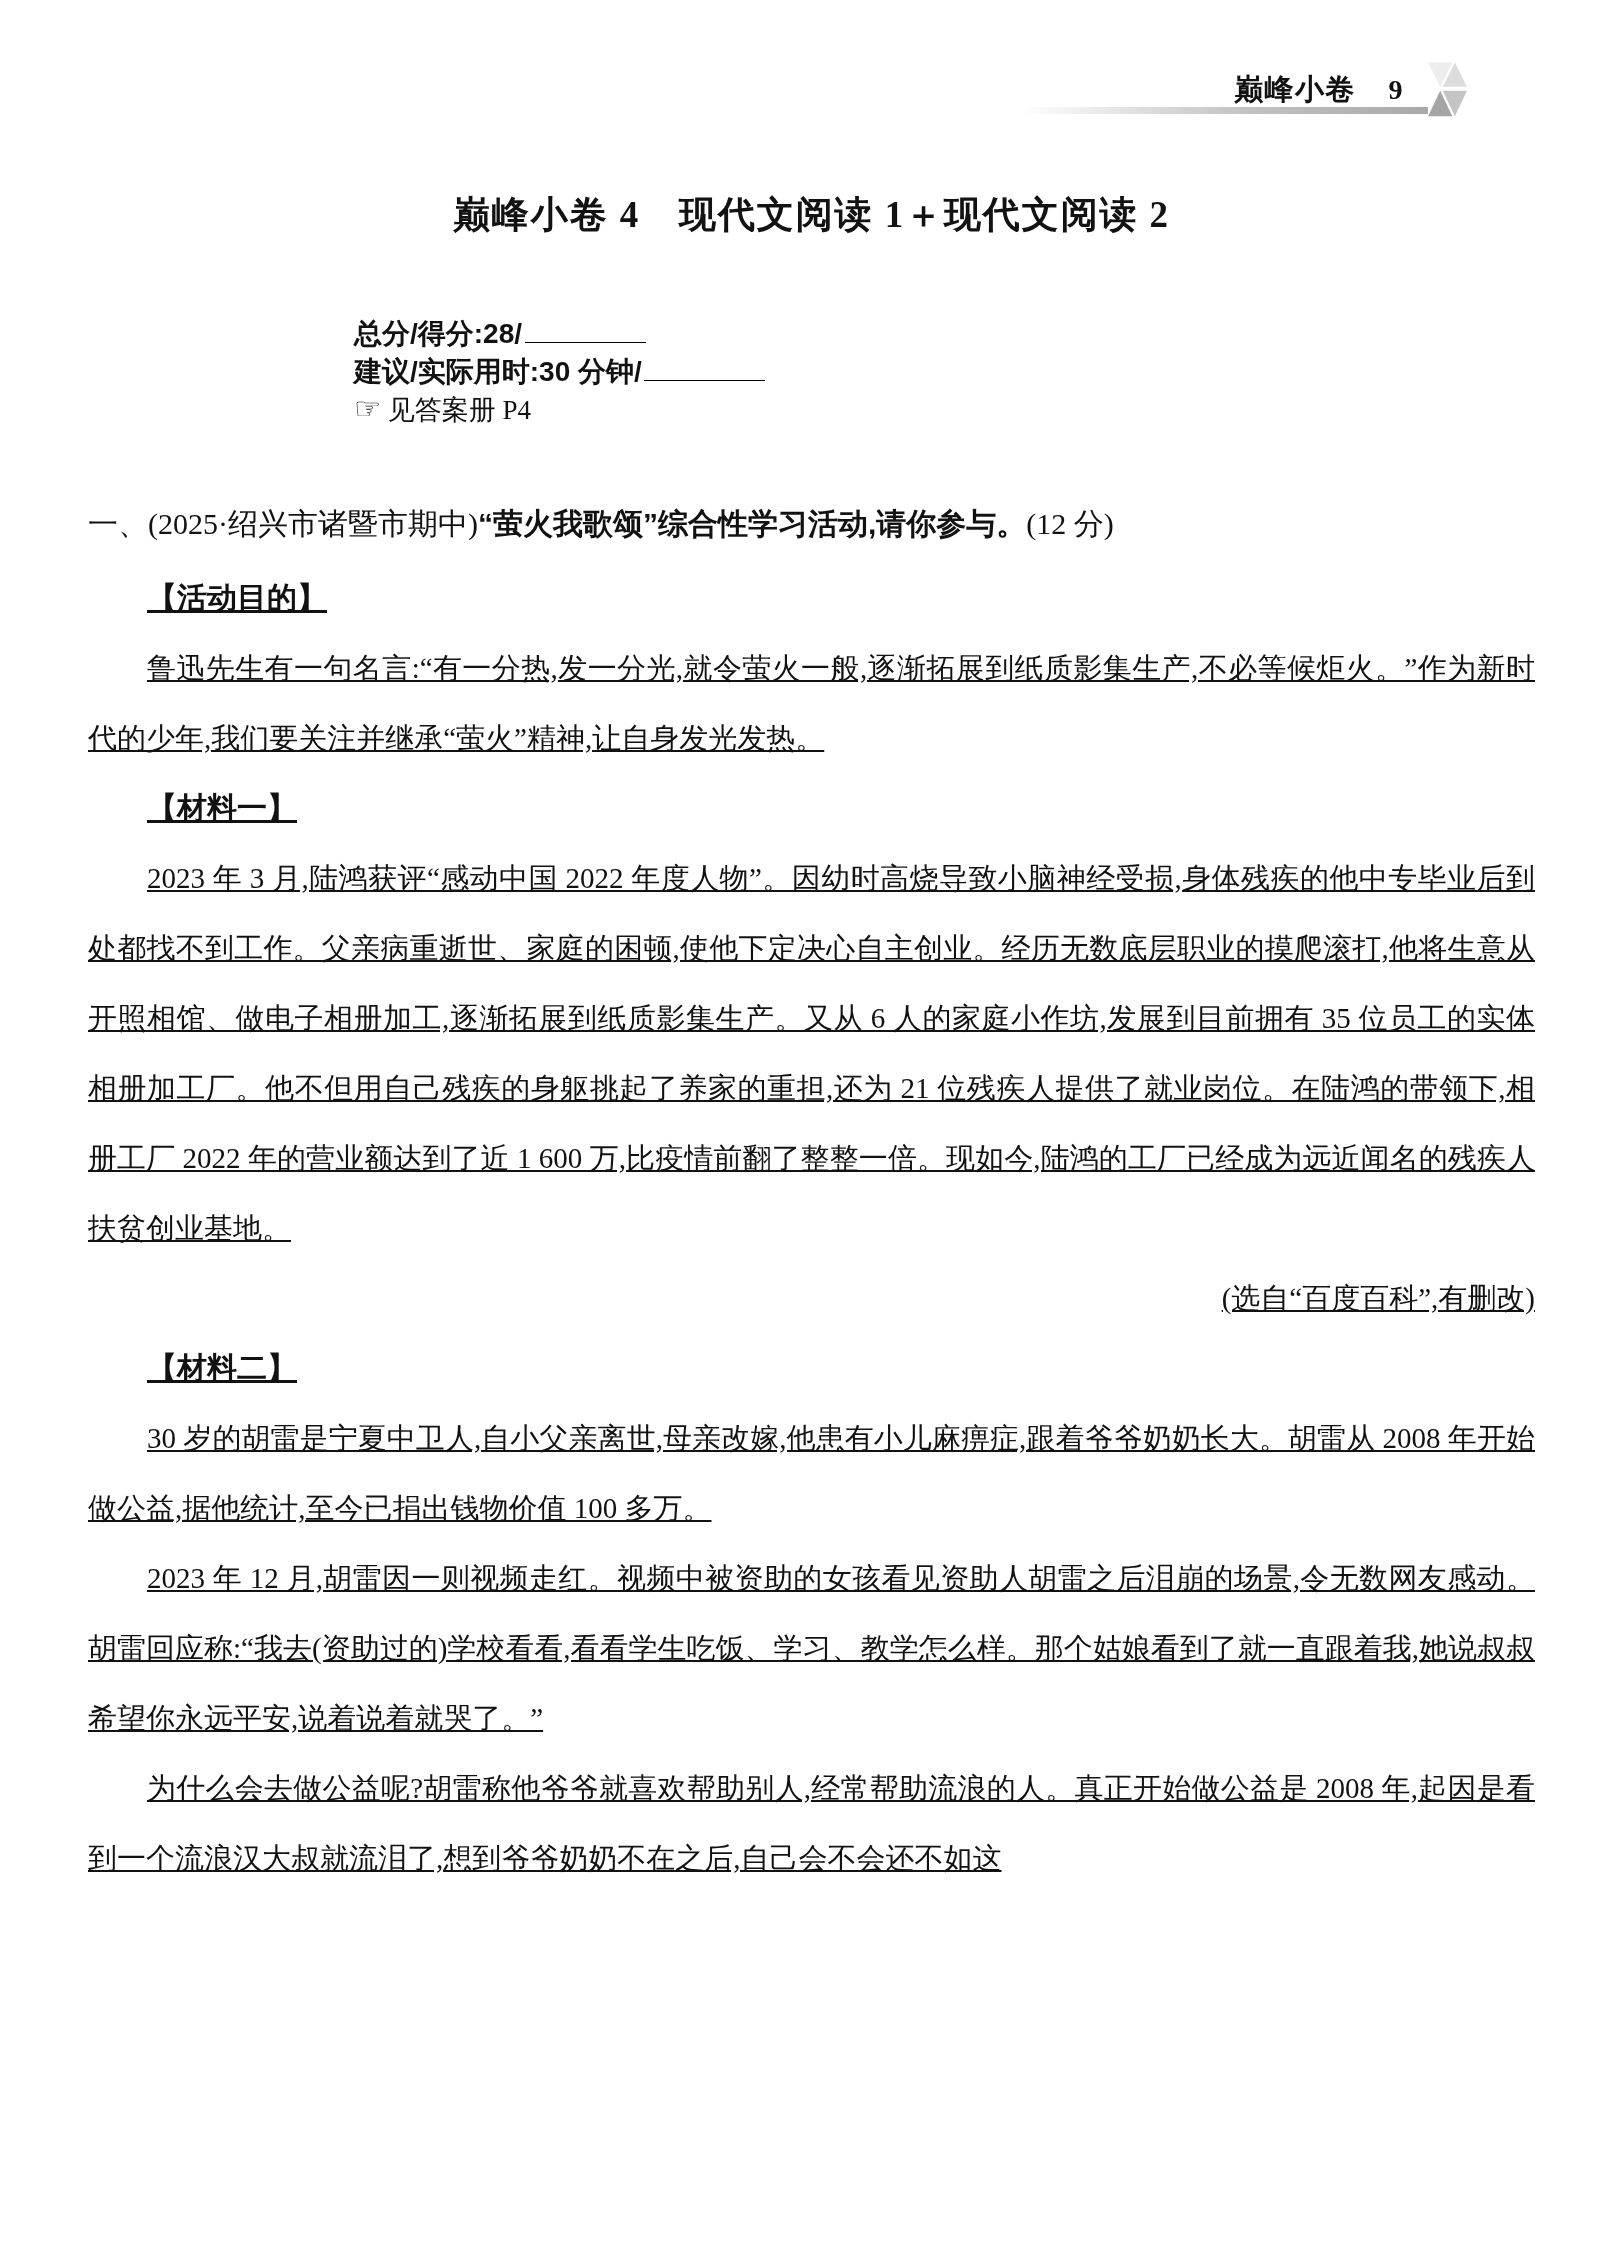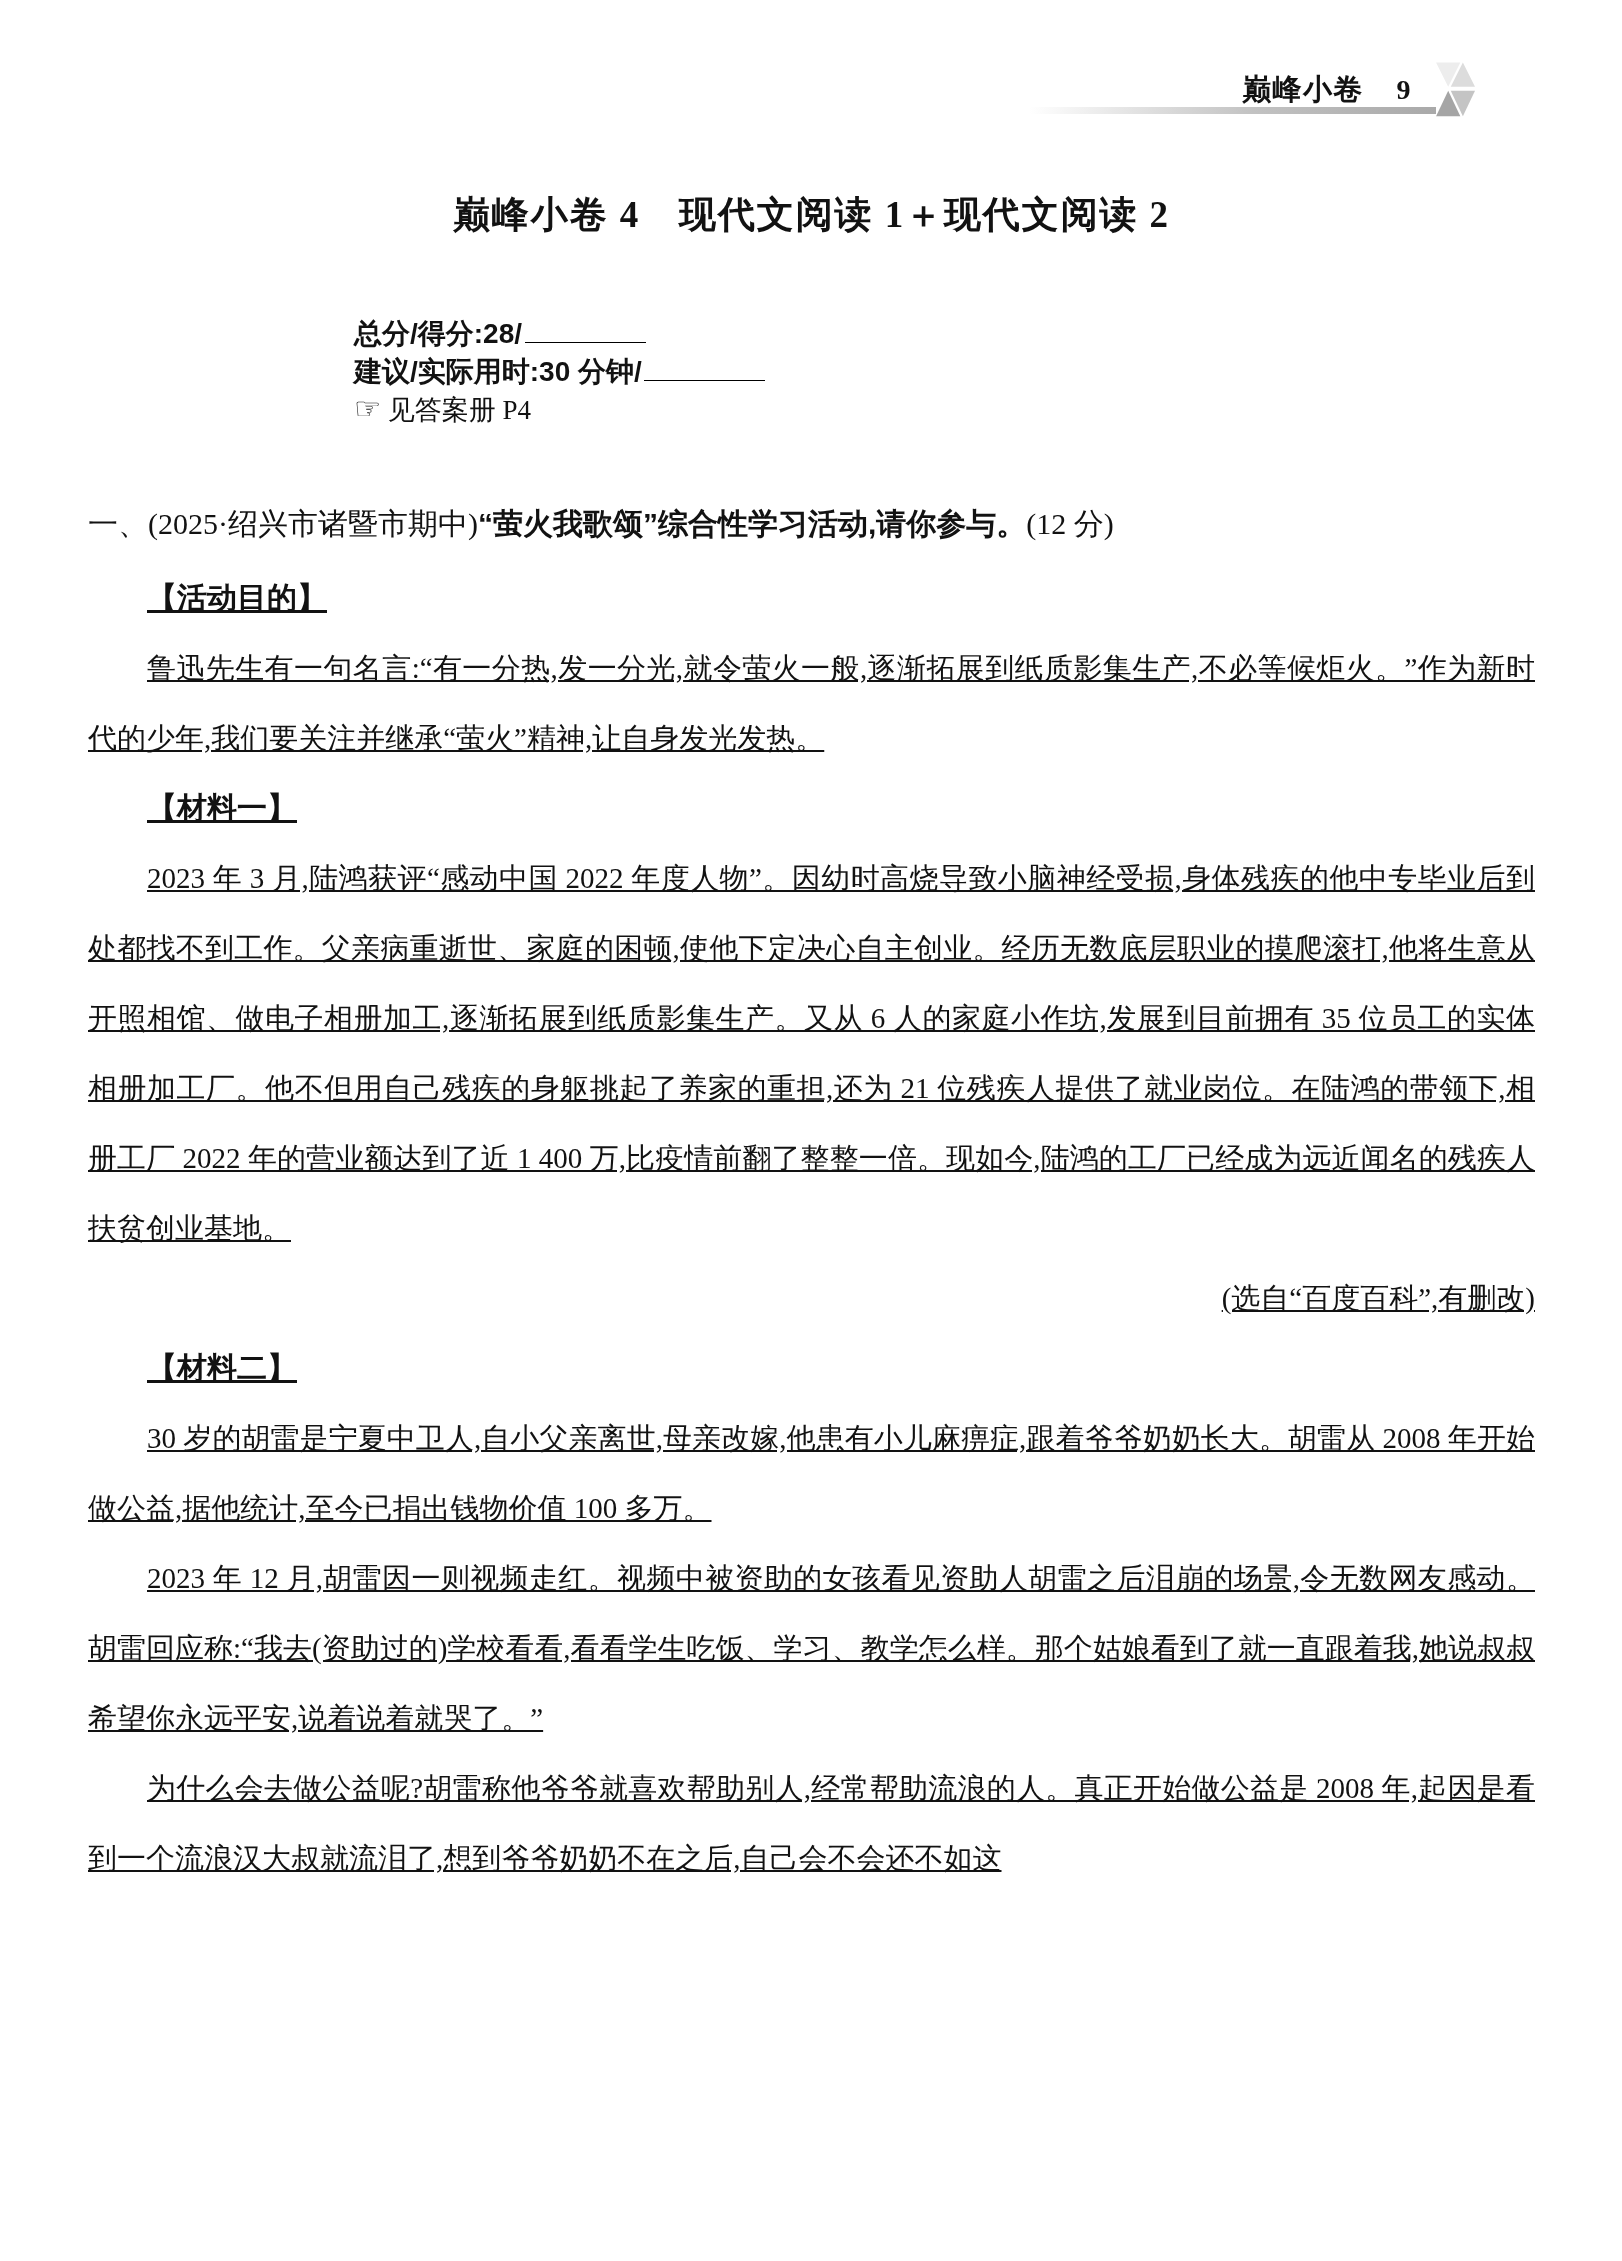--- a/index.html
+++ b/index.html
@@ -10,21 +10,21 @@
     background: #ffffff;
     color: #121212;
     font-family: "Liberation Serif", serif;
     overflow: hidden;
   }
 
   
   .header {
     position: absolute;
     top: 59px;
-    right: 137px;
+    right: 145px;
     height: 61px;
     display: flex;
     align-items: center;
   }
   .header-bar {
     position: absolute;
     right: 50px;
     bottom: 6.4px;
     width: 407px;
     height: 7px;
@@ -148,21 +148,21 @@
     </div>
 
     <div class="question-line">
       <span class="q-src">一、(2025·绍兴市诸暨市期中)</span><span class="q-bold">“萤火我歌颂”综合性学习活动,请你参与。</span><span class="q-points">(12 分)</span>
     </div>
 
     <div class="block heading">【活动目的】</div>
     <div class="block para">鲁迅先生有一句名言:“有一分热,发一分光,就令萤火一般,逐渐拓展到纸质影集生产,不必等候炬火。”作为新时代的少年,我们要关注并继承“萤火”精神,让自身发光发热。</div>
 
     <div class="block heading">【材料一】</div>
-    <div class="block para">2023 年 3 月,陆鸿获评“感动中国 2022 年度人物”。因幼时高烧导致小脑神经受损,身体残疾的他中专毕业后到处都找不到工作。父亲病重逝世、家庭的困顿,使他下定决心自主创业。经历无数底层职业的摸爬滚打,他将生意从开照相馆、做电子相册加工,逐渐拓展到纸质影集生产。又从 6 人的家庭小作坊,发展到目前拥有 35 位员工的实体相册加工厂。他不但用自己残疾的身躯挑起了养家的重担,还为 21 位残疾人提供了就业岗位。在陆鸿的带领下,相册工厂 2022 年的营业额达到了近 1 400 万,比疫情前翻了整整一倍。现如今,陆鸿的工厂已经成为远近闻名的残疾人扶贫创业基地。</div>
+    <div class="block para">2023 年 3 月,陆鸿获评“感动中国 2022 年度人物”。因幼时高烧导致小脑神经受损,身体残疾的他中专毕业后到处都找不到工作。父亲病重逝世、家庭的困顿,使他下定决心自主创业。经历无数底层职业的摸爬滚打,他将生意从开照相馆、做电子相册加工,逐渐拓展到纸质影集生产。又从 6 人的家庭小作坊,发展到目前拥有 35 位员工的实体相册加工厂。他不但用自己残疾的身躯挑起了养家的重担,还为 21 位残疾人提供了就业岗位。在陆鸿的带领下,相册工厂 2022 年的营业额达到了近 1 600 万,比疫情前翻了整整一倍。现如今,陆鸿的工厂已经成为远近闻名的残疾人扶贫创业基地。</div>
     <div class="block attribution">(选自“百度百科”,有删改)</div>
 
     <div class="block heading">【材料二】</div>
     <div class="block para">30 岁的胡雷是宁夏中卫人,自小父亲离世,母亲改嫁,他患有小儿麻痹症,跟着爷爷奶奶长大。胡雷从 2008 年开始做公益,据他统计,至今已捐出钱物价值 100 多万。</div>
     <div class="block para">2023 年 12 月,胡雷因一则视频走红。视频中被资助的女孩看见资助人胡雷之后泪崩的场景,令无数网友感动。胡雷回应称:“我去(资助过的)学校看看,看看学生吃饭、学习、教学怎么样。那个姑娘看到了就一直跟着我,她说叔叔希望你永远平安,说着说着就哭了。”</div>
     <div class="block para">为什么会去做公益呢?胡雷称他爷爷就喜欢帮助别人,经常帮助流浪的人。真正开始做公益是 2008 年,起因是看到一个流浪汉大叔就流泪了,想到爷爷奶奶不在之后,自己会不会还不如这</div>
 
   </div>
 </div>
 

